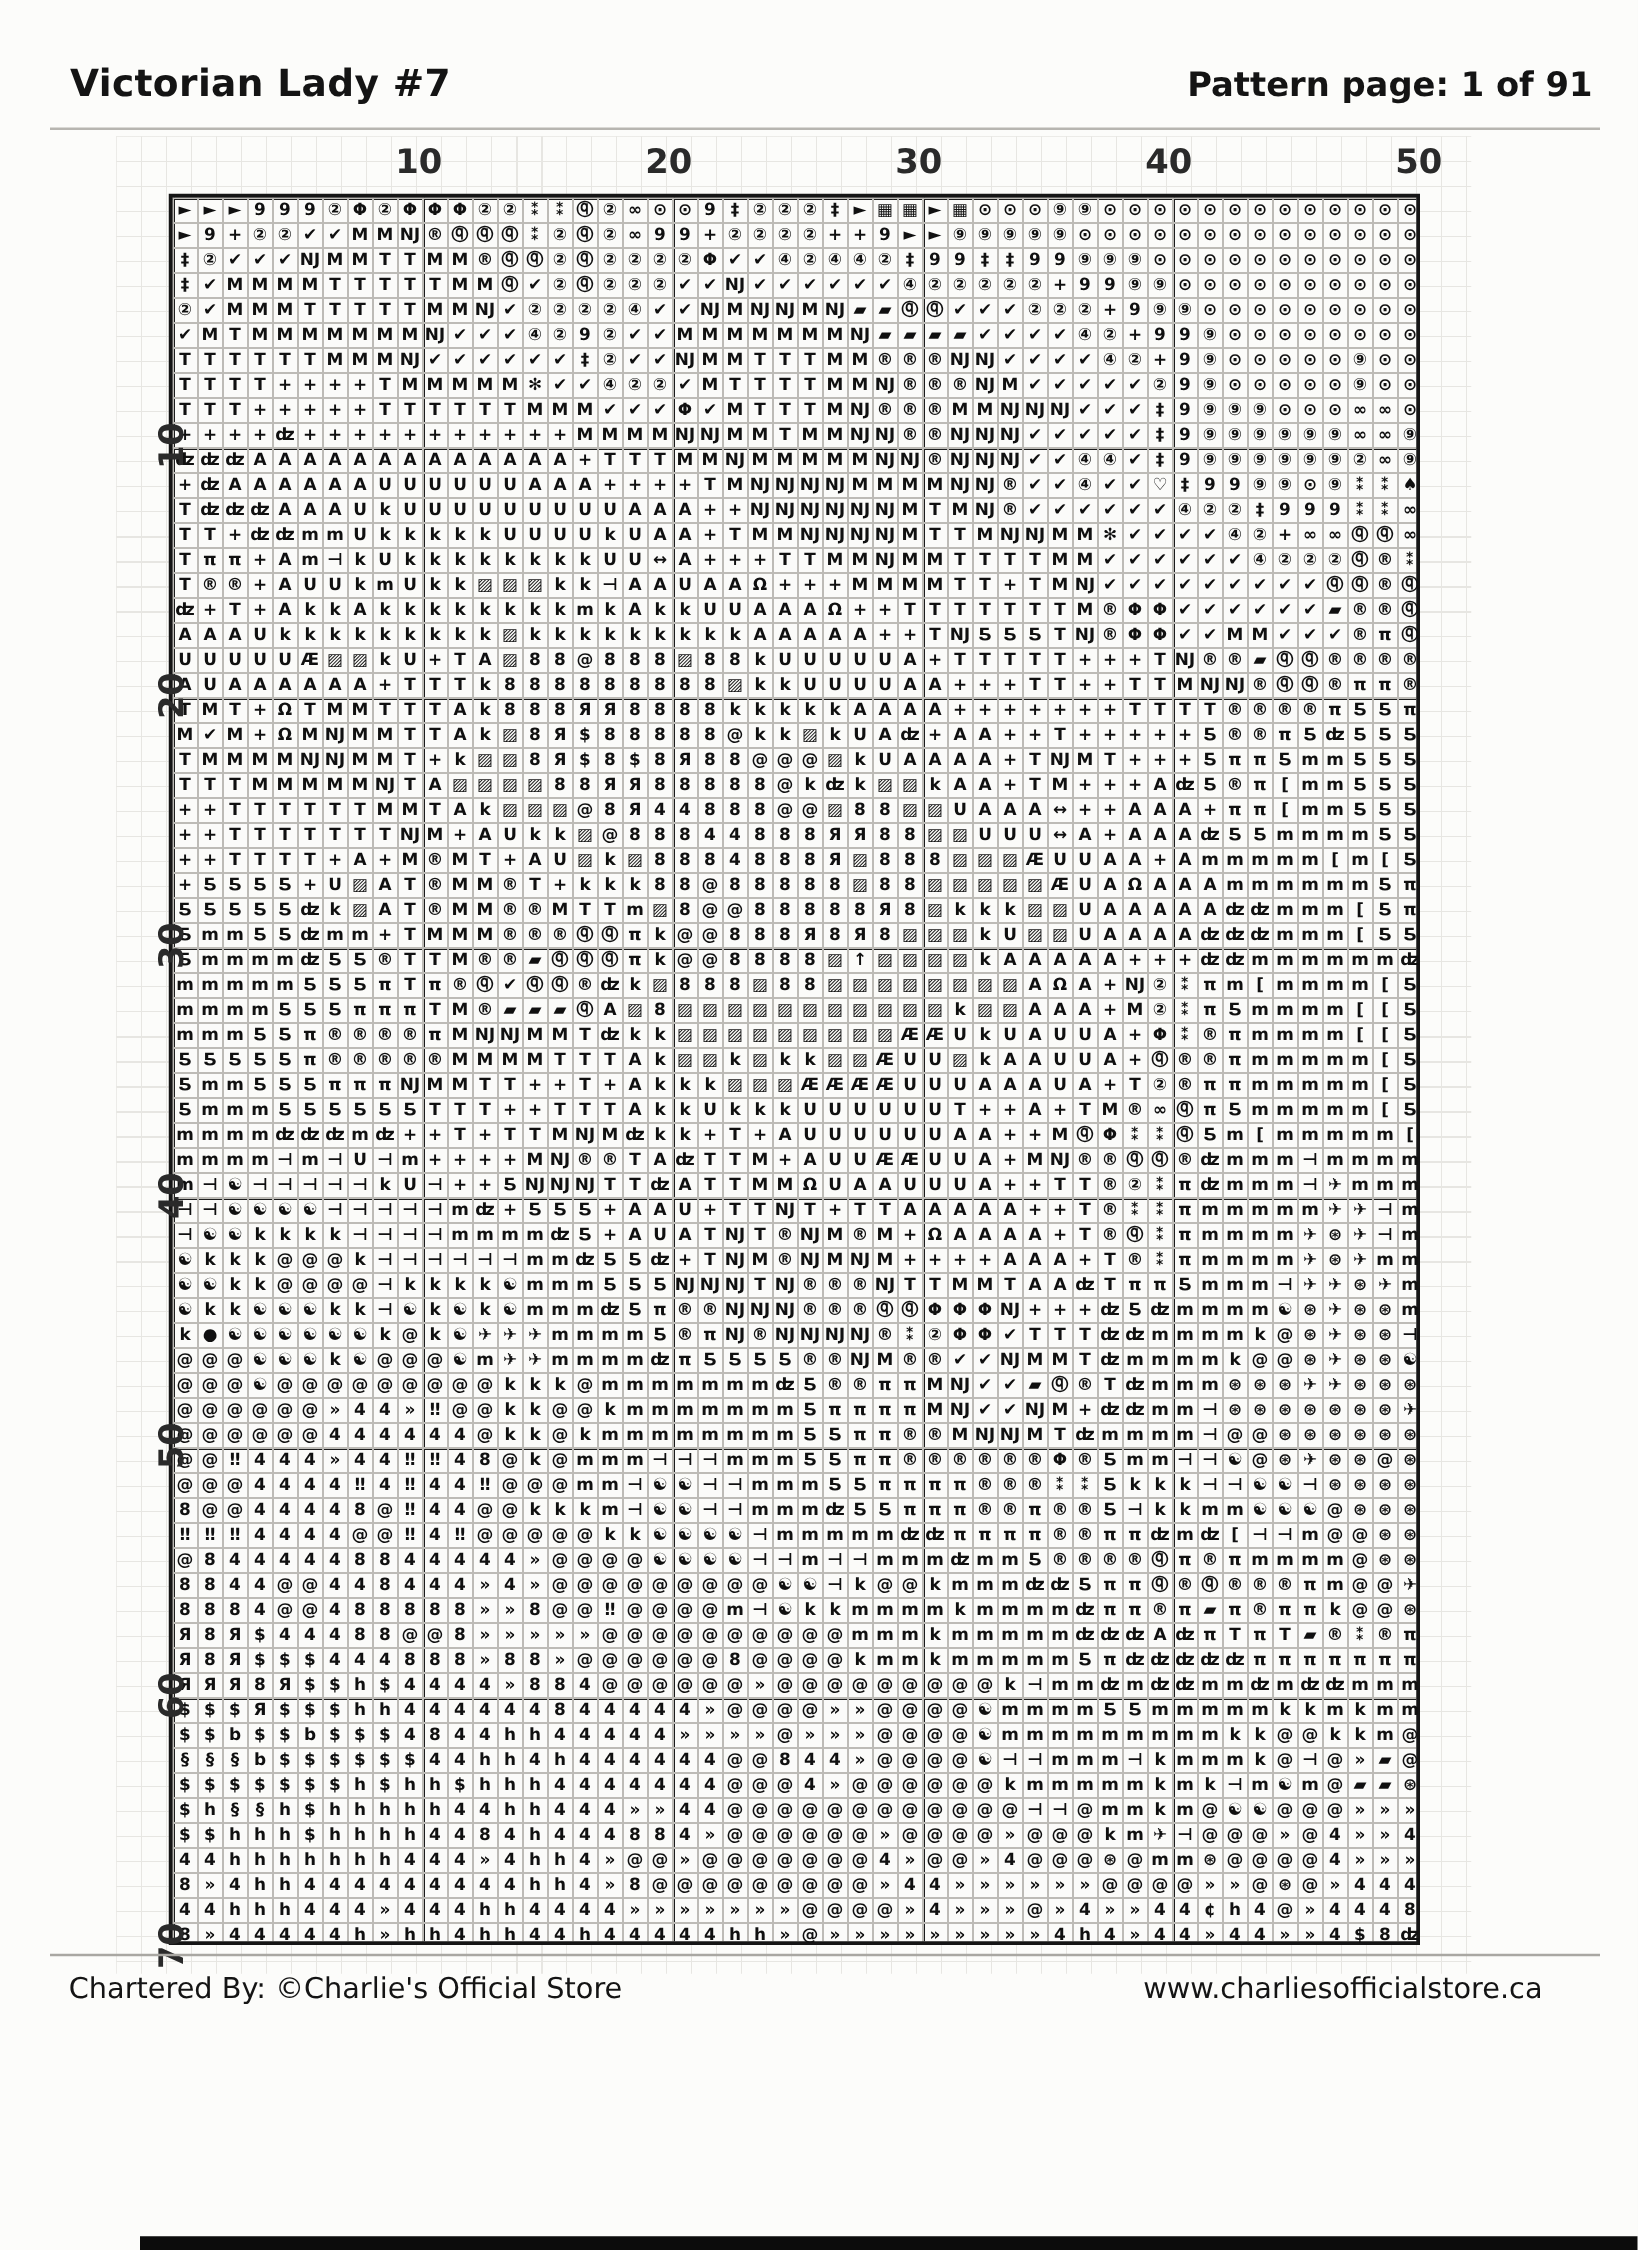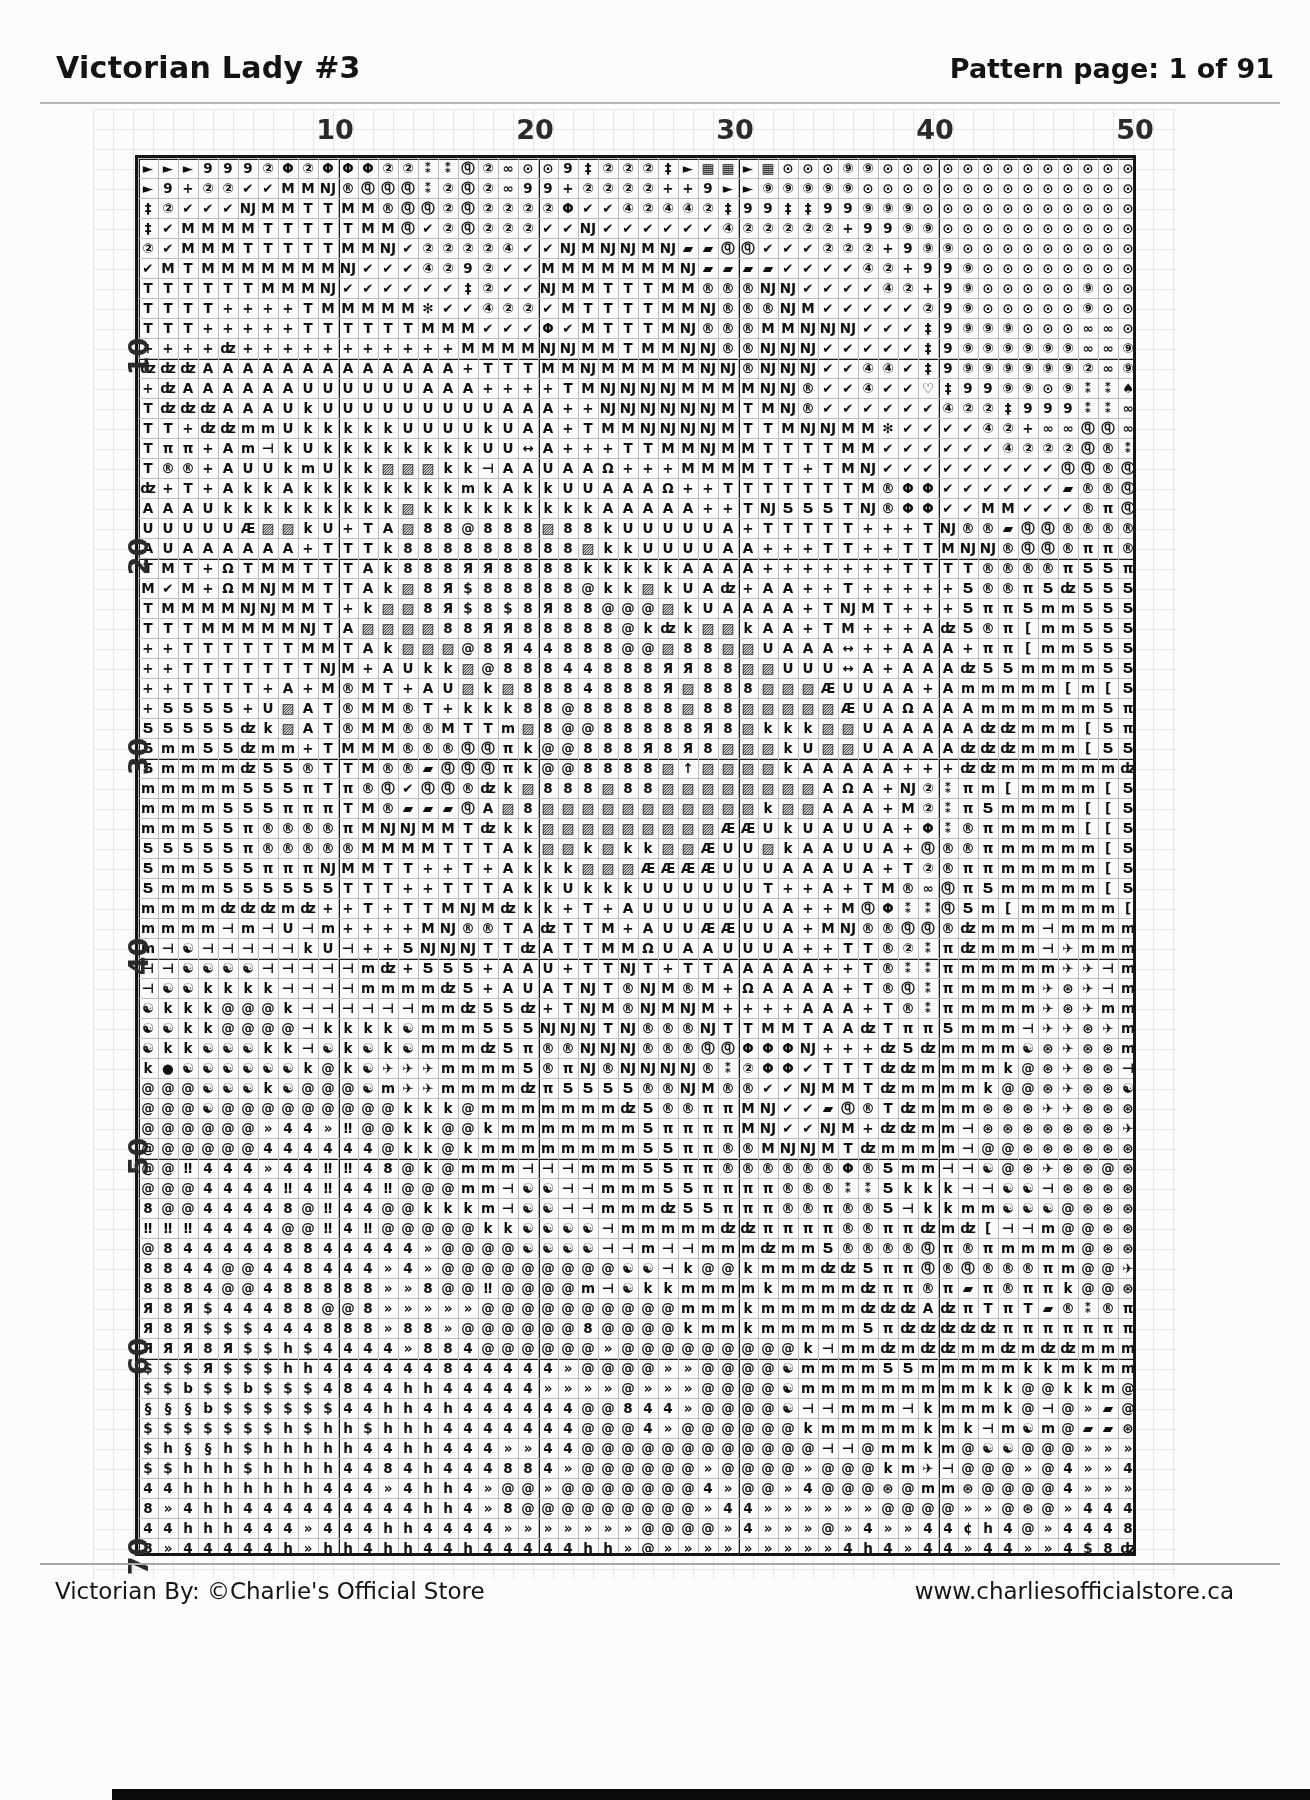--- a/index.html
+++ b/index.html
@@ -47,21 +47,21 @@
     transform:rotate(-90deg);transform-origin:center;
   }
   .ftr-rule{position:absolute;left:40px;width:1240px;top:1563px;border-top:2px solid #a9a7a2;height:0;}
   .ftr-left{position:absolute;left:55px;top:1578px;font-size:23px;}
   .ftr-right{position:absolute;right:76px;top:1578px;font-size:23px;}
   .scan-bar{position:absolute;left:112px;top:1789px;width:1198px;height:11px;background:#0c0c0c;}
 </style>
 </head>
 <body>
 
-<div class="hdr-title">Victorian Lady #3</div>
+<div class="hdr-title">Victorian Lady #7</div>
 <div class="hdr-page">Pattern page: 1 of 91</div>
 <div class="hdr-rule"></div>
 
 <div class="outer-grid"></div>
 <div class="chart" id="chart">
     <div class="cell" style="left: 0px; top: 0px;">►</div>
     <div class="cell" style="left: 20px; top: 0px;">►</div>
     <div class="cell" style="left: 40px; top: 0px;">►</div>
     <div class="cell" style="left: 60px; top: 0px;">9</div>
     <div class="cell" style="left: 80px; top: 0px;">9</div>
@@ -3570,15 +3570,15 @@
     <div class="row-label" style="top: 355px;">10</div>
     <div class="row-label" style="top: 555px;">20</div>
     <div class="row-label" style="top: 755px;">30</div>
     <div class="row-label" style="top: 955px;">40</div>
     <div class="row-label" style="top: 1155px;">50</div>
     <div class="row-label" style="top: 1355px;">60</div>
     <div class="row-label" style="top: 1555px;">70</div>
   </div>
 
 <div class="ftr-rule"></div>
-<div class="ftr-left">Victorian By: ©Charlie's Official Store</div>
+<div class="ftr-left">Chartered By: ©Charlie's Official Store</div>
 <div class="ftr-right">www.charliesofficialstore.ca</div>
 <div class="scan-bar"></div>
 
 </body></html>

